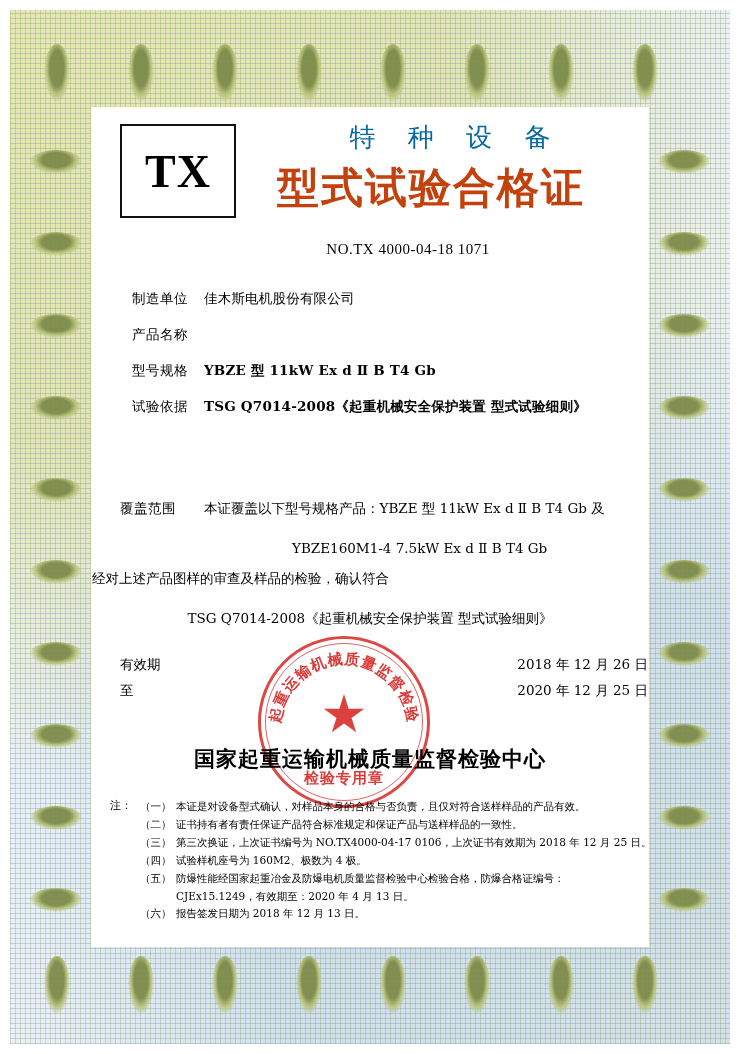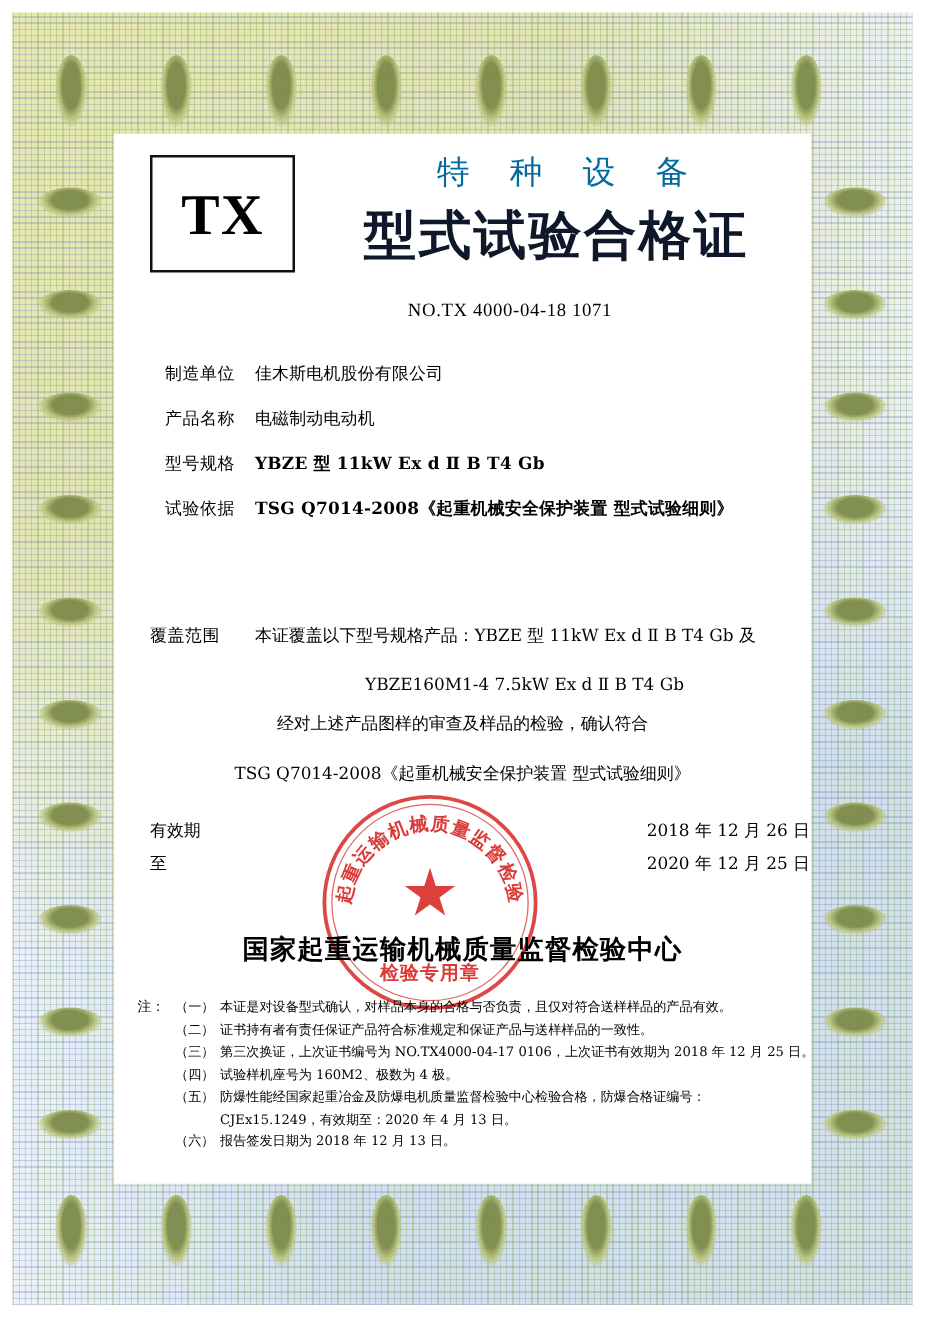--- a/index.html
+++ b/index.html
@@ -83,29 +83,29 @@
     width: 396px;
     text-align: center;
     font-family: "DejaVu Serif", serif;
     font-size: 26px;
     letter-spacing: 12px;
     color: #0369a1;
     text-indent: 12px;
   }
   .title-main {
     position: absolute;
-    left: 150px;
+    left: 136px;
     top: 52px;
     width: 406px;
     text-align: center;
     font-family: "DejaVu Serif", serif;
     font-weight: 700;
     font-size: 42px;
     letter-spacing: 2px;
-    color: #0f172a;
+    color: #c2410c;
   }
   .cert-no {
     position: absolute;
     left: 0;
     top: 133px;
     width: 632px;
     text-align: center;
     font-size: 15px;
     letter-spacing: .5px;
     color: #000;
@@ -168,21 +168,20 @@
     margin-top: 22px;
     padding-left: 200px;
     font-family: "DejaVu Serif", serif;
     font-size: 13.5px;
   }
   .confirm {
     position: absolute;
     left: 0;
     top: 462px;
     width: 556px;
-    text-align: center;
     font-family: "DejaVu Serif", serif;
     font-size: 13.5px;
   }
   .confirm2 {
     position: absolute;
     left: 0;
     top: 502px;
     width: 556px;
     text-align: center;
     font-family: "DejaVu Serif", serif;
@@ -372,21 +371,20 @@
     <div class="title-main">型式试验合格证</div>
     <div class="cert-no">NO.TX 4000-04-18 1071</div>
 
     <div class="fields">
       <div class="field-row">
         <div class="field-label">制造单位</div>
         <div class="field-value">佳木斯电机股份有限公司</div>
       </div>
       <div class="field-row">
         <div class="field-label">产品名称</div>
-        <div class="field-value">电磁制动电动机</div>
       </div>
       <div class="field-row">
         <div class="field-label">型号规格</div>
         <div class="field-value bold">YBZE 型 11kW Ex d Ⅱ B T4 Gb</div>
       </div>
       <div class="field-row">
         <div class="field-label">试验依据</div>
         <div class="field-value bold">TSG Q7014-2008《起重机械安全保护装置 型式试验细则》</div>
       </div>
     </div>

